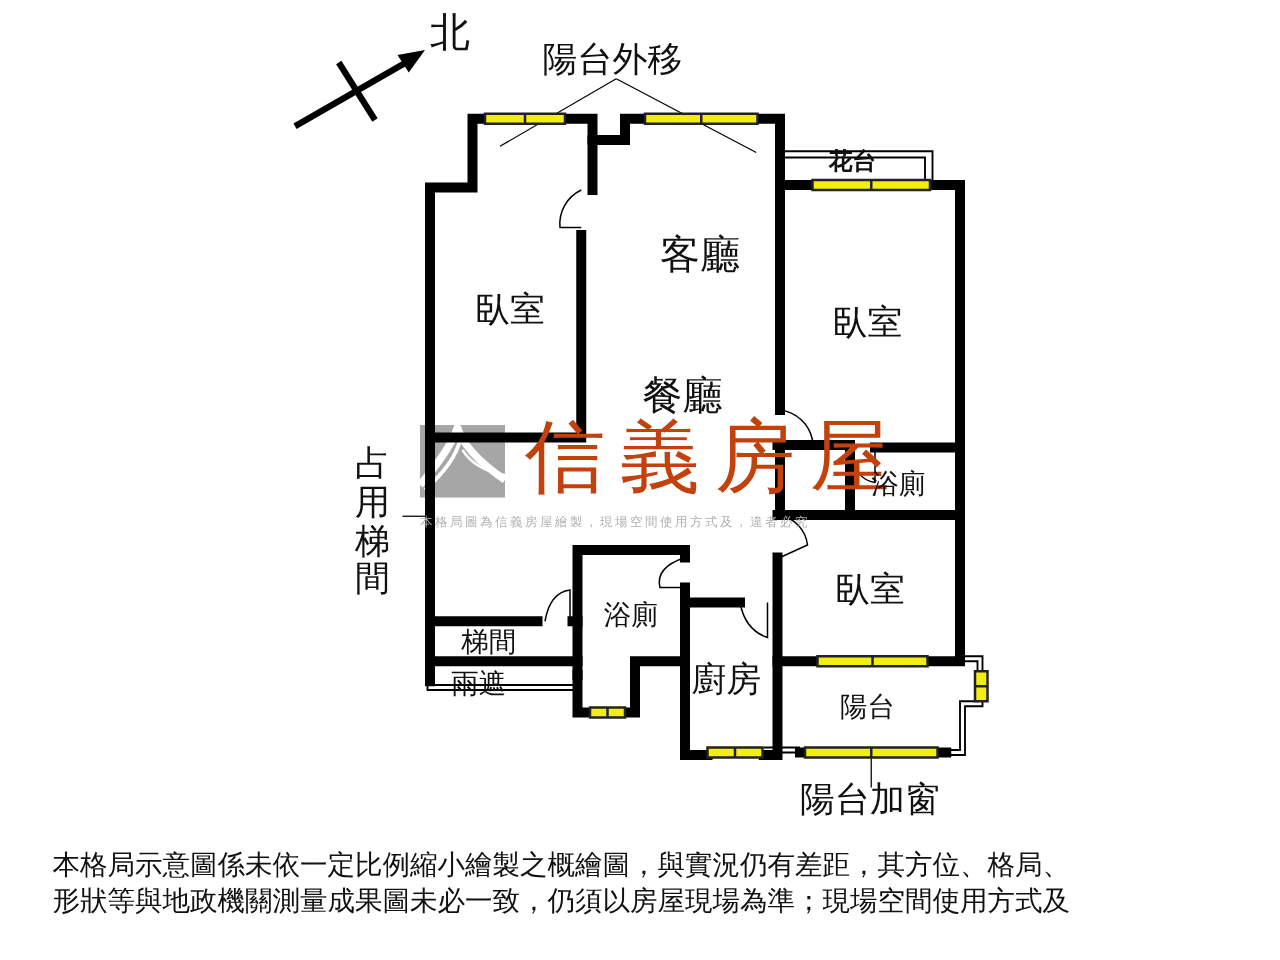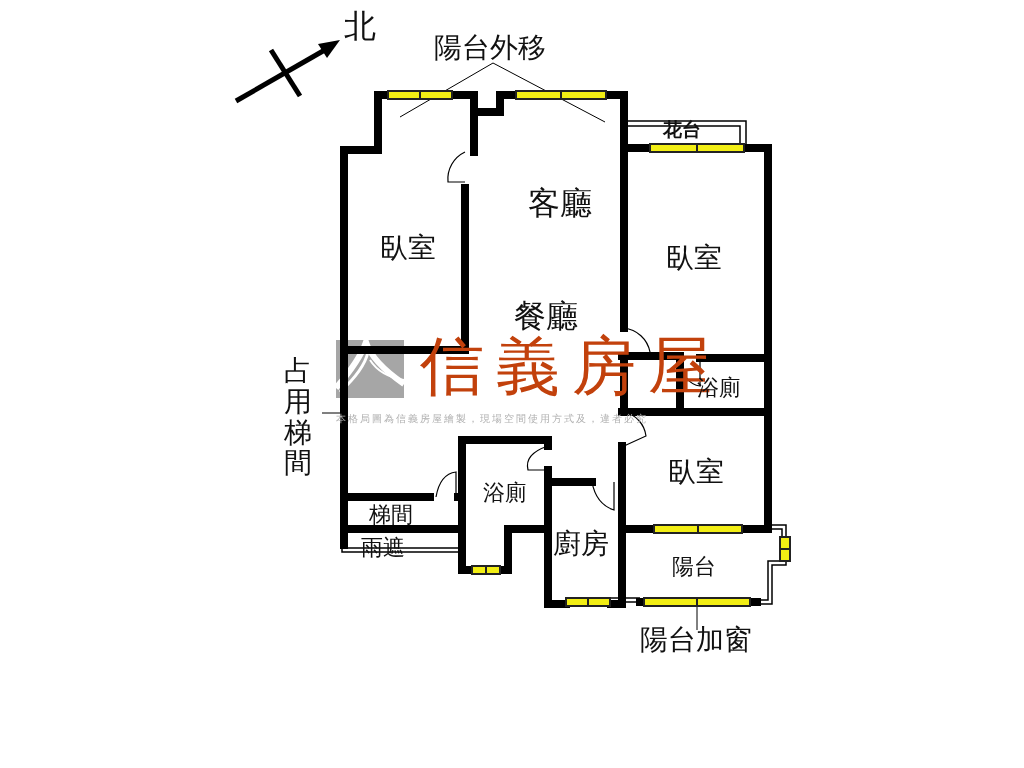--- a/index.html
+++ b/index.html
@@ -148,13 +148,15 @@
 <div class="lbl lbl-md" style="left:668px; top:458px;">臥室</div>
 <div class="lbl lbl-sm" style="left:697px; top:377px;">浴廁</div>
 <div class="lbl lbl-sm" style="left:483px; top:482px;">浴廁</div>
 <div class="lbl lbl-md" style="left:553px; top:530px;">廚房</div>
 <div class="lbl lbl-sm" style="left:369px; top:504px;">梯間</div>
 <div class="lbl lbl-sm" style="left:361px; top:537px;">雨遮</div>
 <div class="lbl lbl-xs" style="left:663px; top:120px;font-weight:bold;">花台</div>
 <div class="lbl lbl-sm" style="left:672px; top:556px;">陽台</div>
 
 <div class="disclaimer">
+  <div>本格局示意圖係未依一定比例縮小繪製之概繪圖，與實況仍有差距，其方位、格局、</div>
+  <div>形狀等與地政機關測量成果圖未必一致，仍須以房屋現場為準；現場空間使用方式及</div>
 </div>
 
 </body></html>

